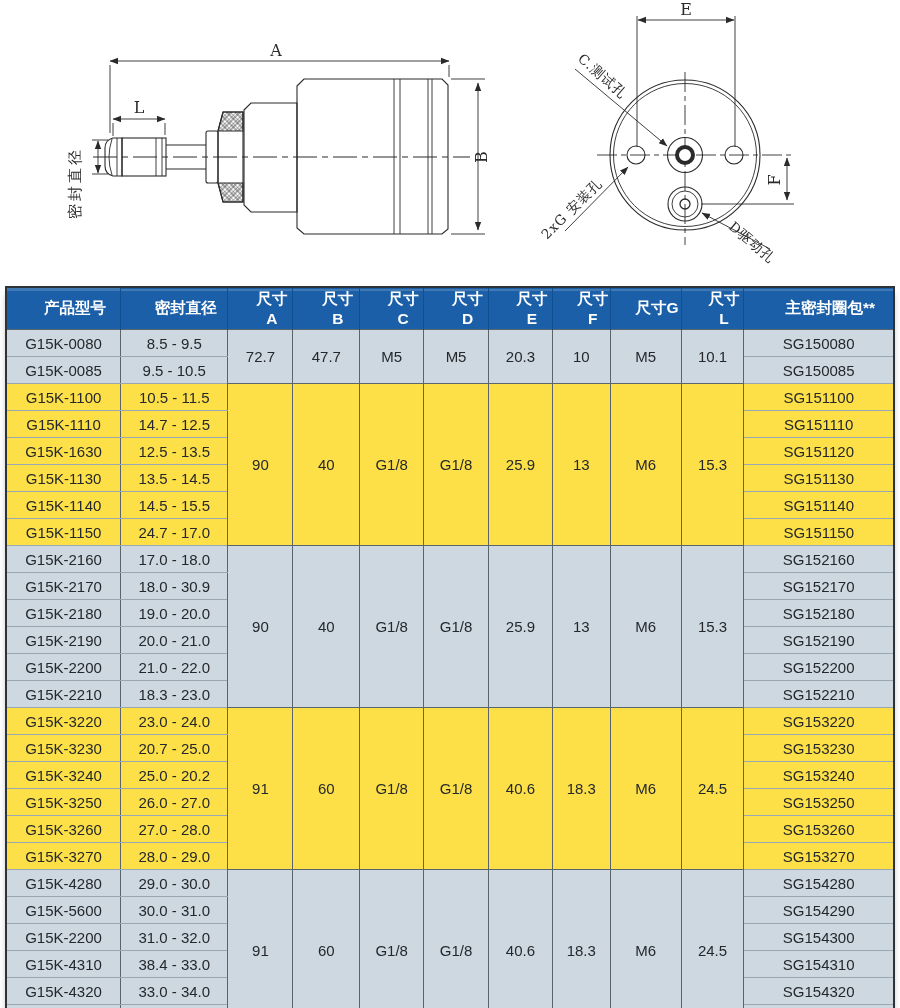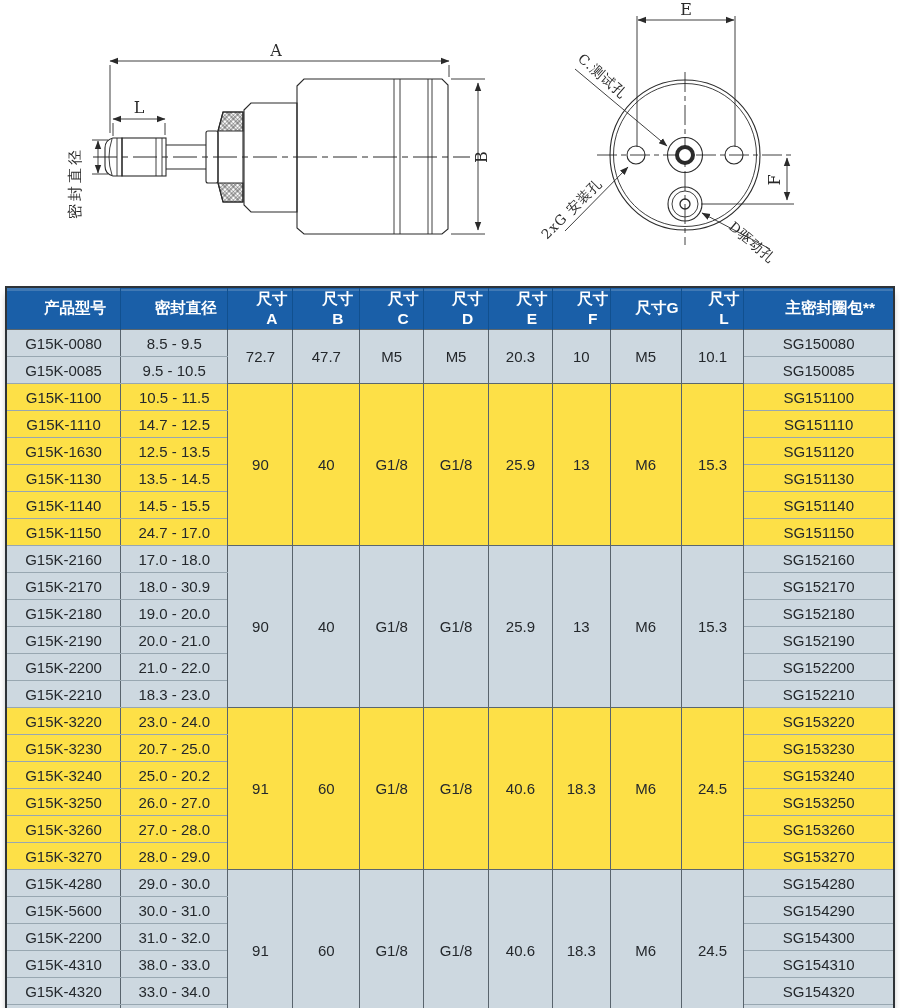--- a/index.html
+++ b/index.html
@@ -324,21 +324,21 @@
           <td class="c-dia">30.0 - 31.0</td>
           <td class="c-kit">SG154290</td>
         </tr>
         <tr class="gA">
           <td class="c-model">G15K-2200</td>
           <td class="c-dia">31.0 - 32.0</td>
           <td class="c-kit">SG154300</td>
         </tr>
         <tr class="gA">
           <td class="c-model">G15K-4310</td>
-          <td class="c-dia">38.0 - 33.0</td>
+          <td class="c-dia">38.4 - 33.0</td>
           <td class="c-kit">SG154310</td>
         </tr>
         <tr class="gA">
           <td class="c-model">G15K-4320</td>
           <td class="c-dia">33.0 - 34.0</td>
           <td class="c-kit">SG154320</td>
         </tr>
         <tr class="gA">
           <td class="c-model">G15K-4330</td>
           <td class="c-dia">34.0 - 35.0</td>

